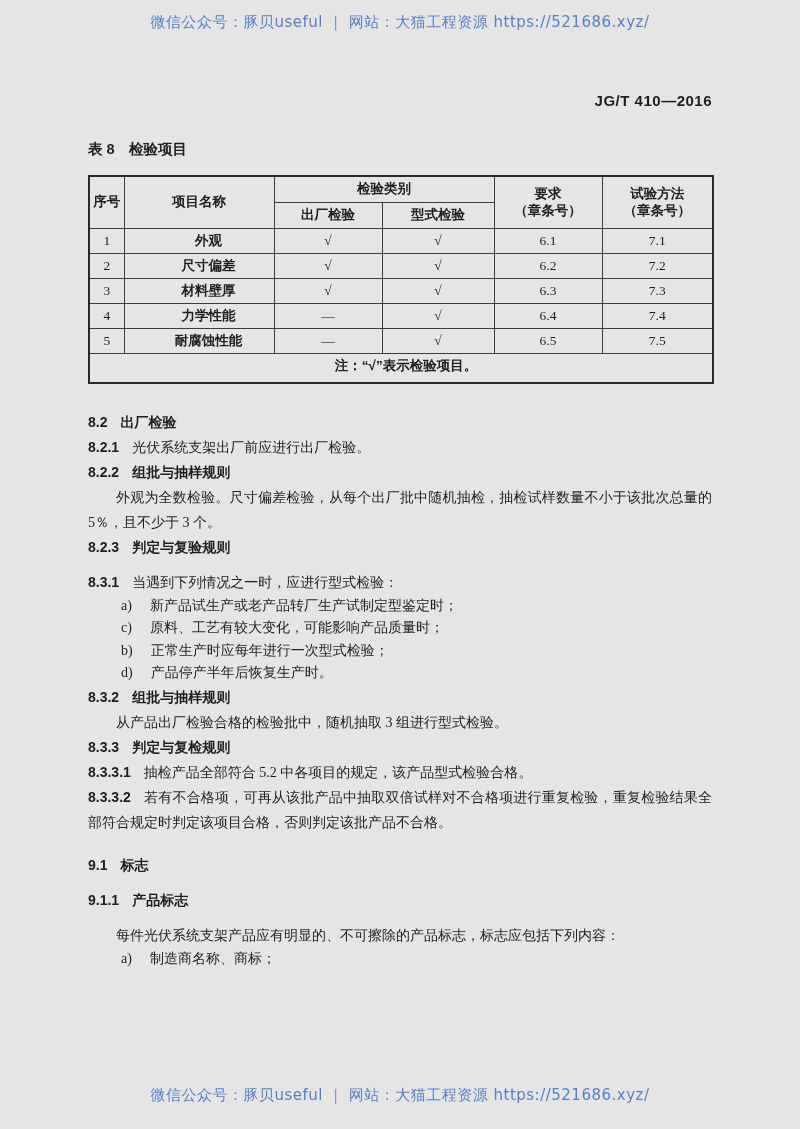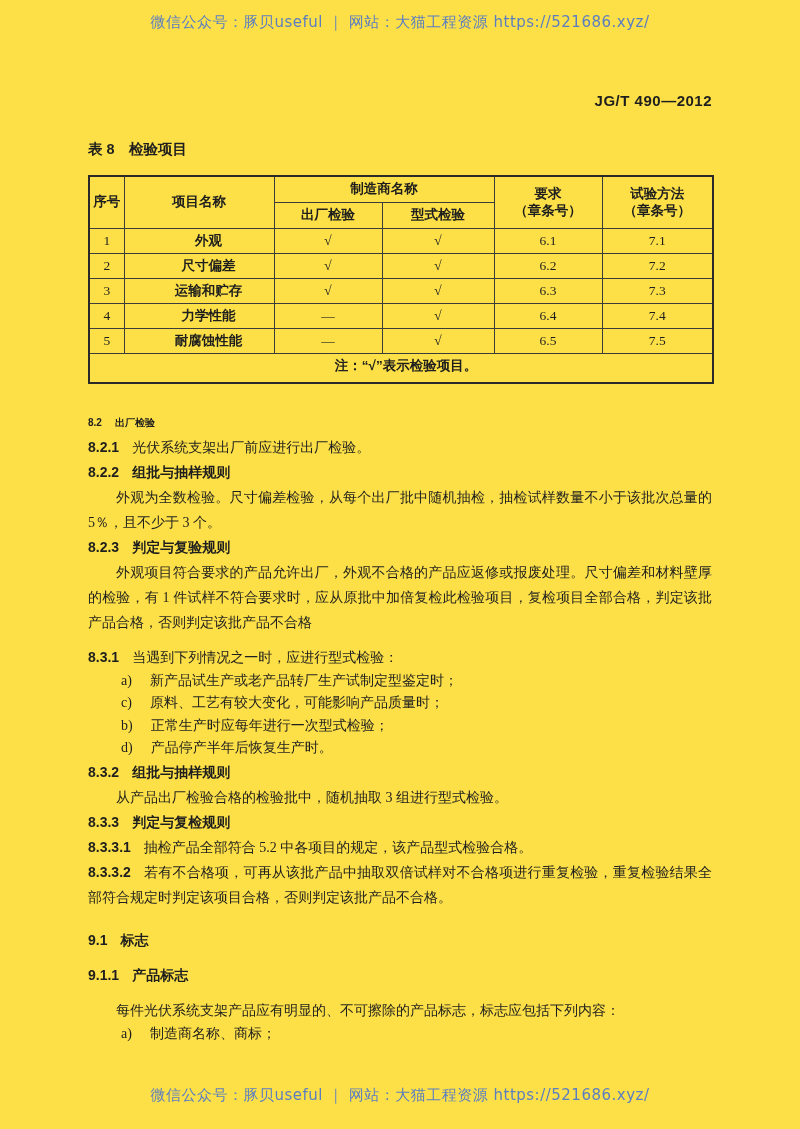--- a/index.html
+++ b/index.html
@@ -1,19 +1,19 @@
 <!DOCTYPE html>
 <html><head>
 <meta charset="utf-8">
 <style>
   * { margin:0; padding:0; box-sizing:border-box; }
   html,body { background:#ffffff; }
   .page {
     width:800px; height:1129px; position:relative; overflow:hidden;
-    background:#fde047;
+    background:#e5e5e5;
     font-family:"Liberation Serif","DejaVu Serif",serif;
     color:#1e1e1e; font-size:14px;
   }
   .watermark {
     color:#5b7ec1; text-align:center; font-size:15px;
     font-family:"DejaVu Sans","Liberation Sans",sans-serif;
     letter-spacing:0.5px;
   }
   .wm-top { padding-top:13px; }
   .wm-bottom { position:absolute; left:0; right:0; bottom:24px; }
@@ -38,21 +38,21 @@
   td.cell-item {
     text-align:left; padding-left:19px;
     font-family:"Liberation Sans","DejaVu Sans",sans-serif;
     font-weight:bold; font-size:13.5px;
   }
   td.note-cell {
     text-align:left; padding:3px 8px 7px 18px; height:21px;
     font-family:"Liberation Sans","DejaVu Sans",sans-serif;
     font-weight:bold; font-size:12.5px;
   }
-  .h-sec { font-size:10px; }
+  .h-sec { font-size:14px; }
   .clause { line-height:25px; }
   .clause .num {
     font-family:"Liberation Sans","DejaVu Sans",sans-serif;
     font-weight:bold; margin-right:13px;
   }
   .clause .ttl { font-family:"Liberation Sans","DejaVu Sans",sans-serif; font-weight:bold; }
   .para { line-height:25px; text-indent:2em; text-align:justify; }
   .list-item { line-height:22.5px; padding-left:33px; }
   .list-item .li-label { margin-right:18px; }
   .mt-26 { margin-top:26px; }
@@ -63,38 +63,38 @@
 </style>
 </head>
 <body>
 
 <div class="page">
 
   <div class="watermark wm-top">微信公众号：豚贝useful ｜ 网站：大猫工程资源 https://521686.xyz/</div>
 
   <div class="content">
 
-    <div class="doc-code">JG/T 490—2012</div>
+    <div class="doc-code">JG/T 410—2016</div>
 
     <div class="table-title">表 8　检验项目</div>
 
     <table class="t8">
       <colgroup>
         <col style="width:35px">
           <col style="width:150px">
           <col style="width:108px">
         <col style="width:112px">
           <col style="width:108px">
           <col style="width:111px">
       </colgroup>
       <thead>
         <tr>
           <th rowspan="2">序号</th>
           <th rowspan="2">项目名称</th>
-          <th colspan="2">制造商名称</th>
+          <th colspan="2">检验类别</th>
           <th rowspan="2">
             <div>要求</div>
             <div>（章条号）</div>
           </th>
           <th rowspan="2">
             <div>试验方法</div>
             <div>（章条号）</div>
           </th>
         </tr>
         <tr>
@@ -114,21 +114,21 @@
         <tr>
           <td>2</td>
           <td class="cell-item">尺寸偏差</td>
           <td>√</td>
           <td>√</td>
           <td>6.2</td>
           <td>7.2</td>
         </tr>
         <tr>
           <td>3</td>
-          <td class="cell-item">运输和贮存</td>
+          <td class="cell-item">材料壁厚</td>
           <td>√</td>
           <td>√</td>
           <td>6.3</td>
           <td>7.3</td>
         </tr>
         <tr>
           <td>4</td>
           <td class="cell-item">力学性能</td>
           <td>—</td>
           <td>√</td>
@@ -148,21 +148,20 @@
         </tr>
       </tbody>
     </table>
 
     <p class="clause h-sec mt-26"><span class="num">8.2</span><span class="ttl">出厂检验</span></p>
 
     <p class="clause mt-8"><span class="num">8.2.1</span><span>光伏系统支架出厂前应进行出厂检验。</span></p>
     <p class="clause"><span class="num">8.2.2</span><span class="ttl">组批与抽样规则</span></p>
     <p class="para">外观为全数检验。尺寸偏差检验，从每个出厂批中随机抽检，抽检试样数量不小于该批次总量的 5％，且不少于 3 个。</p>
     <p class="clause"><span class="num">8.2.3</span><span class="ttl">判定与复验规则</span></p>
-    <p class="para">外观项目符合要求的产品允许出厂，外观不合格的产品应返修或报废处理。尺寸偏差和材料壁厚的检验，有 1 件试样不符合要求时，应从原批中加倍复检此检验项目，复检项目全部合格，判定该批产品合格，否则判定该批产品不合格</p>
 
 
     <p class="clause mt-10"><span class="num">8.3.1</span><span>当遇到下列情况之一时，应进行型式检验：</span></p>
     <p class="list-item"><span class="li-label">a)</span><span>新产品试生产或老产品转厂生产试制定型鉴定时；</span></p>
     <p class="list-item"><span class="li-label">c)</span><span>原料、工艺有较大变化，可能影响产品质量时；</span></p>
     <p class="list-item"><span class="li-label">b)</span><span>正常生产时应每年进行一次型式检验；</span></p>
     <p class="list-item"><span class="li-label">d)</span><span>产品停产半年后恢复生产时。</span></p>
 
     <p class="clause"><span class="num">8.3.2</span><span class="ttl">组批与抽样规则</span></p>
     <p class="para">从产品出厂检验合格的检验批中，随机抽取 3 组进行型式检验。</p>

